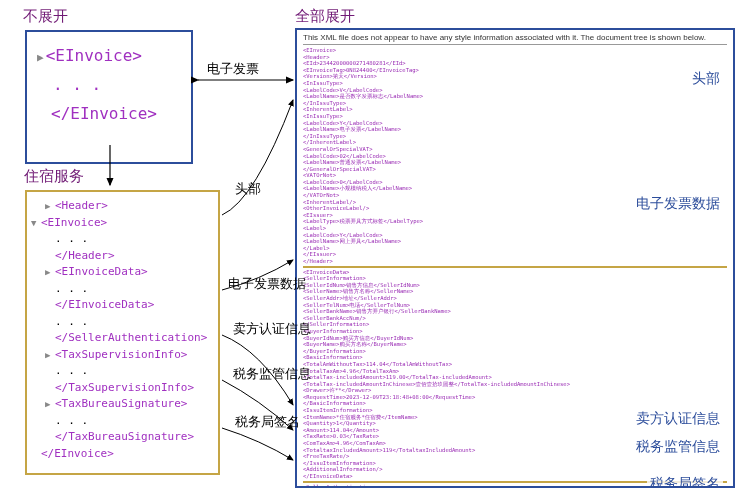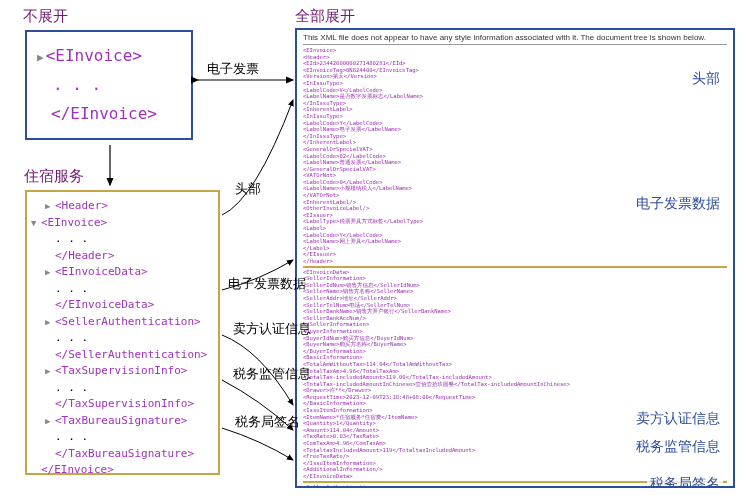--- a/index.html
+++ b/index.html
@@ -1,21 +1,21 @@
 <!DOCTYPE html>
 <html><head>
 <meta charset="utf-8">
 <style>
 *{box-sizing:border-box;margin:0;padding:0}
 body{width:746px;height:500px;background:#fff;font-family:"Microsoft YaHei",Arial,sans-serif;font-size:12px;position:relative;overflow:hidden}
 .label{position:absolute;font-size:15px;color:#701a75}
 .label-collapsed{top:7px;left:23px}
 .label-expanded-all{top:7px;left:295px}
 .label-partial{top:167px;left:24px}
-.box-collapsed{position:absolute;top:30px;left:25px;width:168px;height:110px;border:2px solid #2c4d9b;background:#fff;padding:10px}
+.box-collapsed{position:absolute;top:30px;left:25px;width:168px;height:134px;border:2px solid #2c4d9b;background:#fff;padding:10px}
 .box-collapsed .xml-line{font-family:monospace;font-size:16px;color:#a030c0;line-height:1.8}
 .box-collapsed .tri{color:#888;font-size:11px;display:inline-block;margin-right:2px}
 .box-partial{position:absolute;top:190px;left:25px;width:195px;height:285px;border:2px solid #c5a545;background:#fff;padding:6px 4px;font-family:monospace;font-size:11px;line-height:1.5}
 .box-partial .xml-line{color:#a030c0;white-space:nowrap}
 .box-partial .tri{color:#888;font-size:9px;display:inline-block;width:10px}
 .box-partial .ind1{padding-left:14px}
 .box-partial .dots{color:#000}
 .box-full{position:absolute;top:28px;left:295px;width:440px;height:460px;border:2px solid #2c4d9b;background:#fff;padding:3px 6px;overflow:hidden}
 .box-full .notice{font-size:8px;color:#333;border-bottom:1px solid #999;padding-bottom:2px;margin-bottom:2px}
 .box-full .xml-tree{font-family:monospace;font-size:5.5px;line-height:1.2;color:#9b2fb5}
@@ -50,21 +50,20 @@
 </div>
 
 <div class="box-partial">
   <div class="xml-line ind1"><span class="tri">▶</span><span>&lt;Header&gt;</span></div>
   <div class="xml-line"><span class="tri">▼</span><span>&lt;EInvoice&gt;</span></div>
   <div class="xml-line ind1 dots"><span class="tri"></span><span>. . .</span></div>
   <div class="xml-line ind1"><span class="tri"></span><span>&lt;/Header&gt;</span></div>
   <div class="xml-line ind1"><span class="tri">▶</span><span>&lt;EInvoiceData&gt;</span></div>
   <div class="xml-line ind1 dots"><span class="tri"></span><span>. . .</span></div>
   <div class="xml-line ind1"><span class="tri"></span><span>&lt;/EInvoiceData&gt;</span></div>
-  <div class="xml-line ind1"><span class="tri">▶</span><span>&lt;SellerAuthentication&gt;</span></div>
   <div class="xml-line ind1 dots"><span class="tri"></span><span>. . .</span></div>
   <div class="xml-line ind1"><span class="tri"></span><span>&lt;/SellerAuthentication&gt;</span></div>
   <div class="xml-line ind1"><span class="tri">▶</span><span>&lt;TaxSupervisionInfo&gt;</span></div>
   <div class="xml-line ind1 dots"><span class="tri"></span><span>. . .</span></div>
   <div class="xml-line ind1"><span class="tri"></span><span>&lt;/TaxSupervisionInfo&gt;</span></div>
   <div class="xml-line ind1"><span class="tri">▶</span><span>&lt;TaxBureauSignature&gt;</span></div>
   <div class="xml-line ind1 dots"><span class="tri"></span><span>. . .</span></div>
   <div class="xml-line ind1"><span class="tri"></span><span>&lt;/TaxBureauSignature&gt;</span></div>
   <div class="xml-line"><span class="tri"></span><span>&lt;/EInvoice&gt;</span></div>
 </div>

